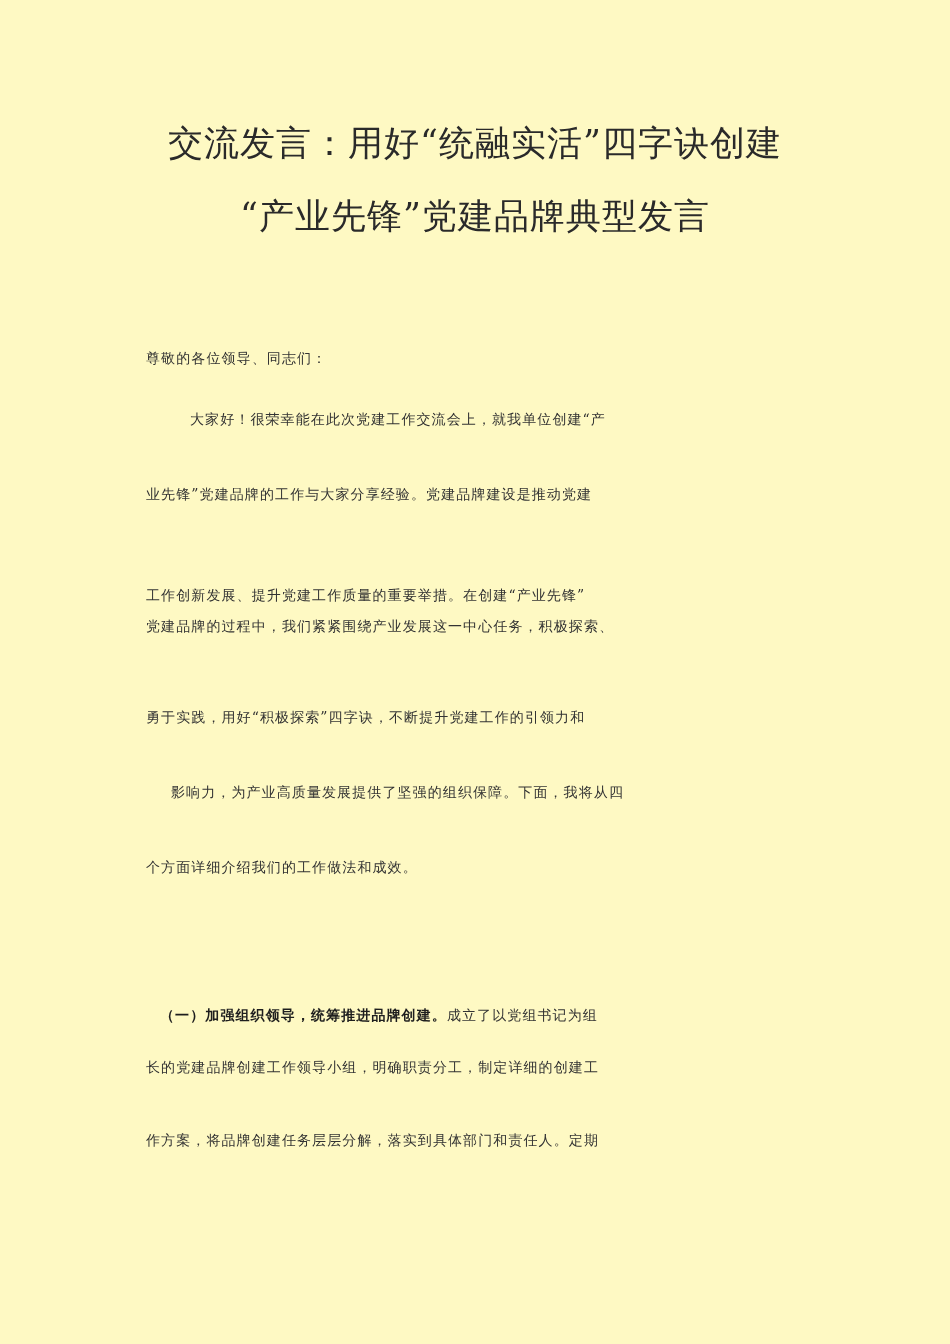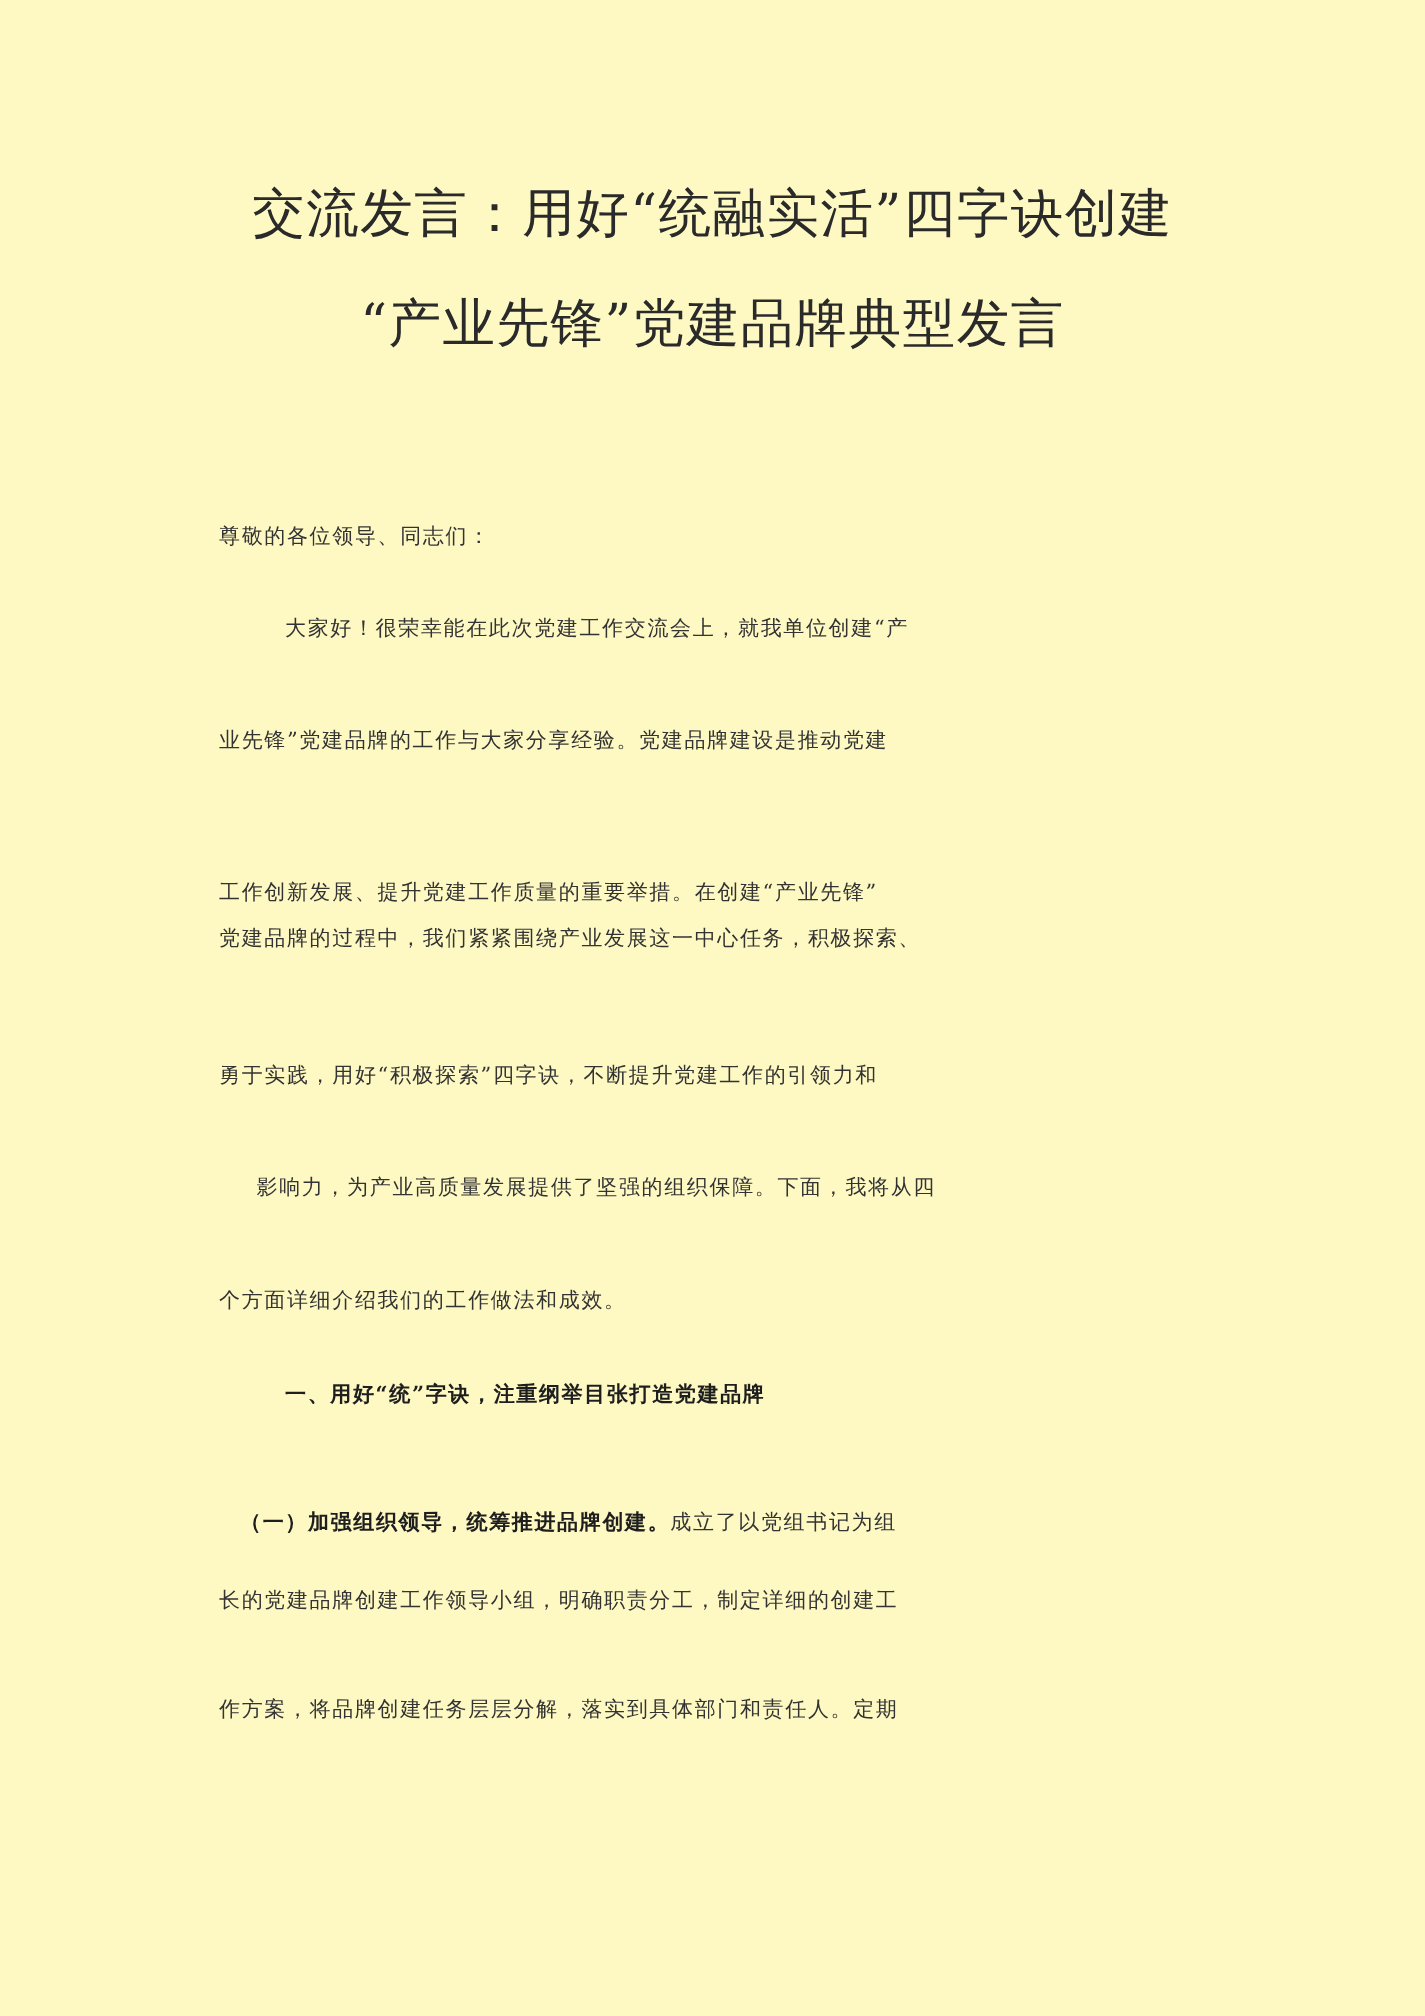--- a/index.html
+++ b/index.html
@@ -24,20 +24,19 @@
   <div class="line" style="top:343px;">尊敬的各位领导、同志们：</div>
 
   <div class="line indent" style="top:404px;">大家好！很荣幸能在此次党建工作交流会上，就我单位创建“产</div>
   <div class="line" style="top:479px;">业先锋”党建品牌的工作与大家分享经验。党建品牌建设是推动党建</div>
   <div class="line" style="top:580px;">工作创新发展、提升党建工作质量的重要举措。在创建“产业先锋”</div>
   <div class="line" style="top:611px;">党建品牌的过程中，我们紧紧围绕产业发展这一中心任务，积极探索、</div>
   <div class="line" style="top:702px;">勇于实践，用好“积极探索”四字诀，不断提升党建工作的引领力和</div>
   <div class="line" style="top:777px;margin-left:25px;">影响力，为产业高质量发展提供了坚强的组织保障。下面，我将从四</div>
   <div class="line" style="top:852px;">个方面详细介绍我们的工作做法和成效。</div>
 
-  <div class="line indent heading" style="top:915px;">一、用好“统”字诀，注重纲举目张打造党建品牌</div>
 
   <div class="line" style="top:978px; padding-left:14px;margin-top:22px;">
     <span class="bold">（一）加强组织领导，统筹推进品牌创建。</span><span>成立了以党组书记为组</span>
   </div>
   <div class="line" style="top:1052px;">长的党建品牌创建工作领导小组，明确职责分工，制定详细的创建工</div>
   <div class="line" style="top:1125px;">作方案，将品牌创建任务层层分解，落实到具体部门和责任人。定期</div>
 </div>
 
 </body></html>

